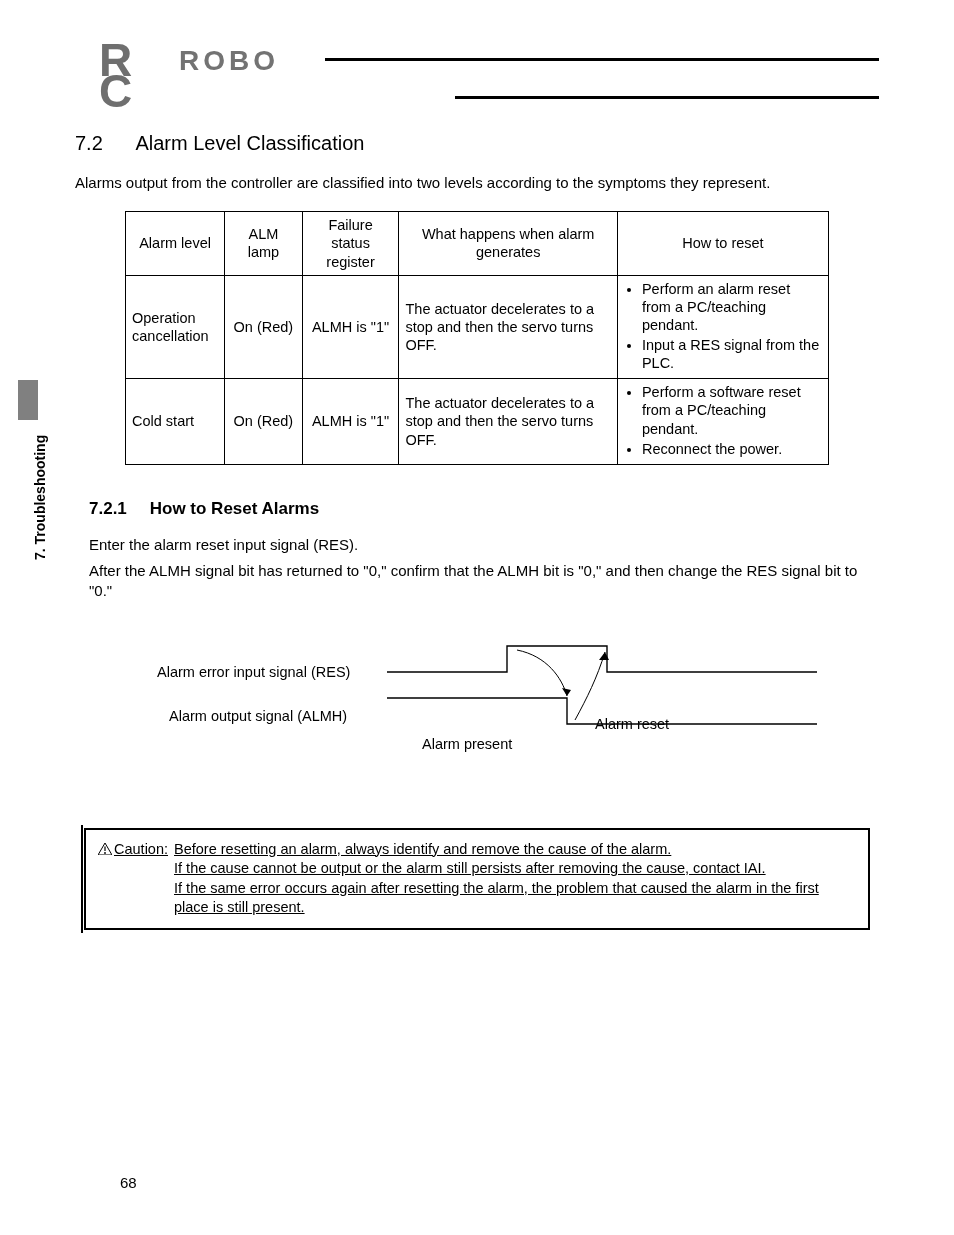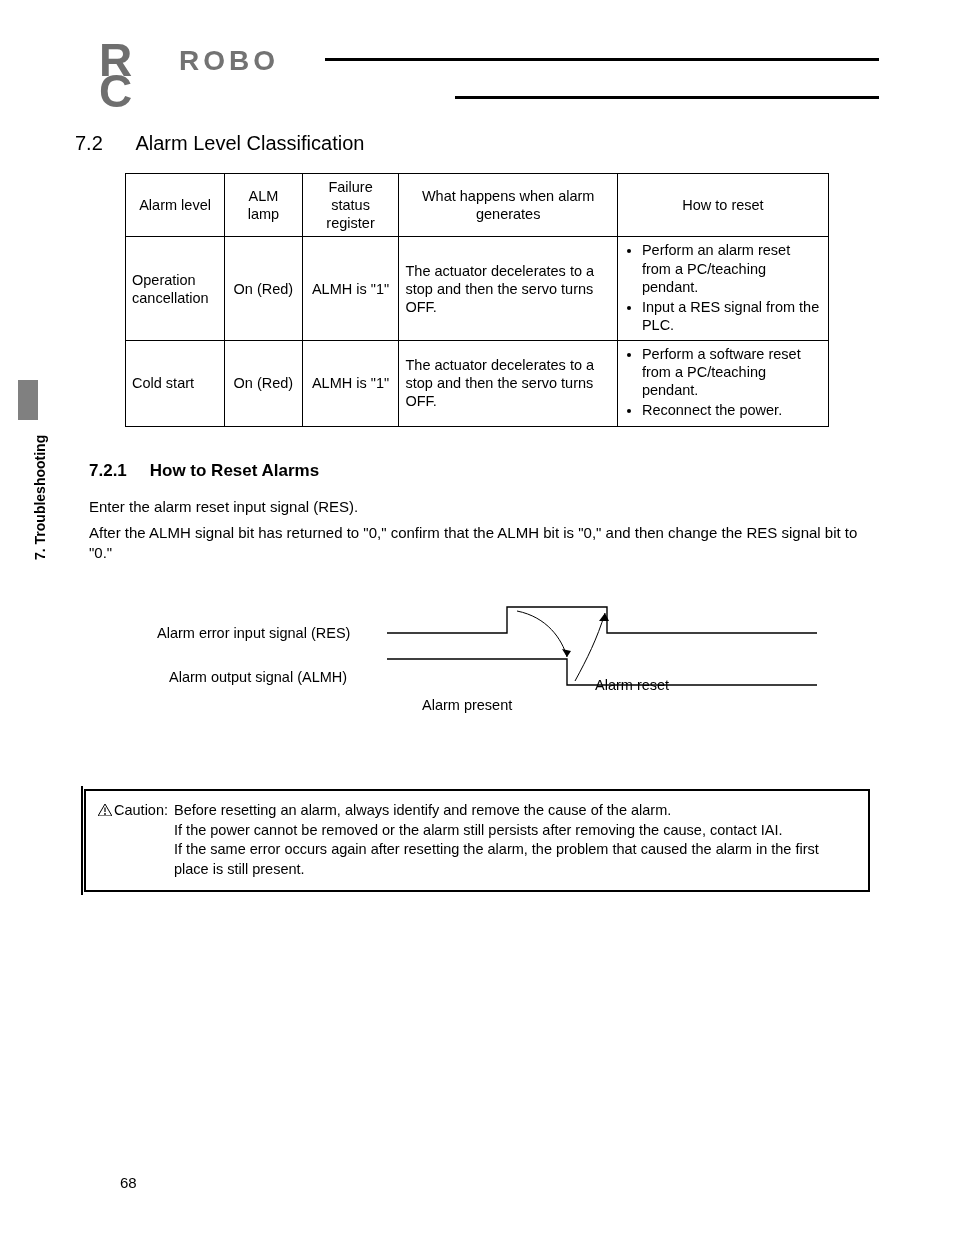--- a/index.html
+++ b/index.html
@@ -132,20 +132,21 @@
 
   
   .caution-wrap {
     position: relative;
     border: 2px solid #000;
     width: 786px;
     margin: 0 auto;
     padding: 10px 12px 10px 12px;
     font-size: 14.5px;
     line-height: 1.35;
+    text-decoration: underline;
   }
   .caution-wrap::before {
     content: "";
     position: absolute;
     left: -5px; top: -5px; bottom: -5px;
     width: 2px;
     border-left: 2px solid #000;
   }
   .caution-row { display:flex; }
   .caution-label { white-space: nowrap; padding-right: 6px; }
@@ -178,20 +179,21 @@
     </div>
     <div class="hr-top"></div>
     <div class="hr-bot"></div>
   </div>
 
   <h2 class="section">
     <span class="num">7.2</span>
     <span>Alarm Level Classification</span>
   </h2>
 
+  <p class="intro">Alarms output from the controller are classified into two levels according to the symptoms they represent.</p>
 
   <table class="alarm">
     <thead>
       <tr>
         <th class="col-level">Alarm level</th>
         <th class="col-lamp">ALM lamp</th>
         <th class="col-reg">Failure status register</th>
         <th class="col-what">What happens when alarm generates</th>
         <th class="col-reset">How to reset</th>
       </tr>
@@ -259,21 +261,21 @@
         <span class="warn-icon">
           <svg width="14" height="12" viewBox="0 0 14 12">
             <polygon points="7,0 14,12 0,12" fill="none" stroke="#000" stroke-width="1"></polygon>
             <line x1="7" y1="3.5" x2="7" y2="8" stroke="#000" stroke-width="1.2"></line>
             <circle cx="7" cy="10" r="0.9" fill="#000"></circle>
           </svg>
         </span><span>Caution:</span>
       </div>
       <div>
         <div>Before resetting an alarm, always identify and remove the cause of the alarm.</div>
-        <div>If the power cannot be removed or the alarm still persists after removing the cause, contact IAI.</div>
+        <div>If the cause cannot be output or the alarm still persists after removing the cause, contact IAI.</div>
         <div>If the same error occurs again after resetting the alarm, the problem that caused the alarm in the first place is still present.</div>
       </div>
     </div>
   </div>
 
 </div>
 
 <div class="side-tab">
   <div class="bar"></div>
   <div class="txt">7. Troubleshooting</div>

